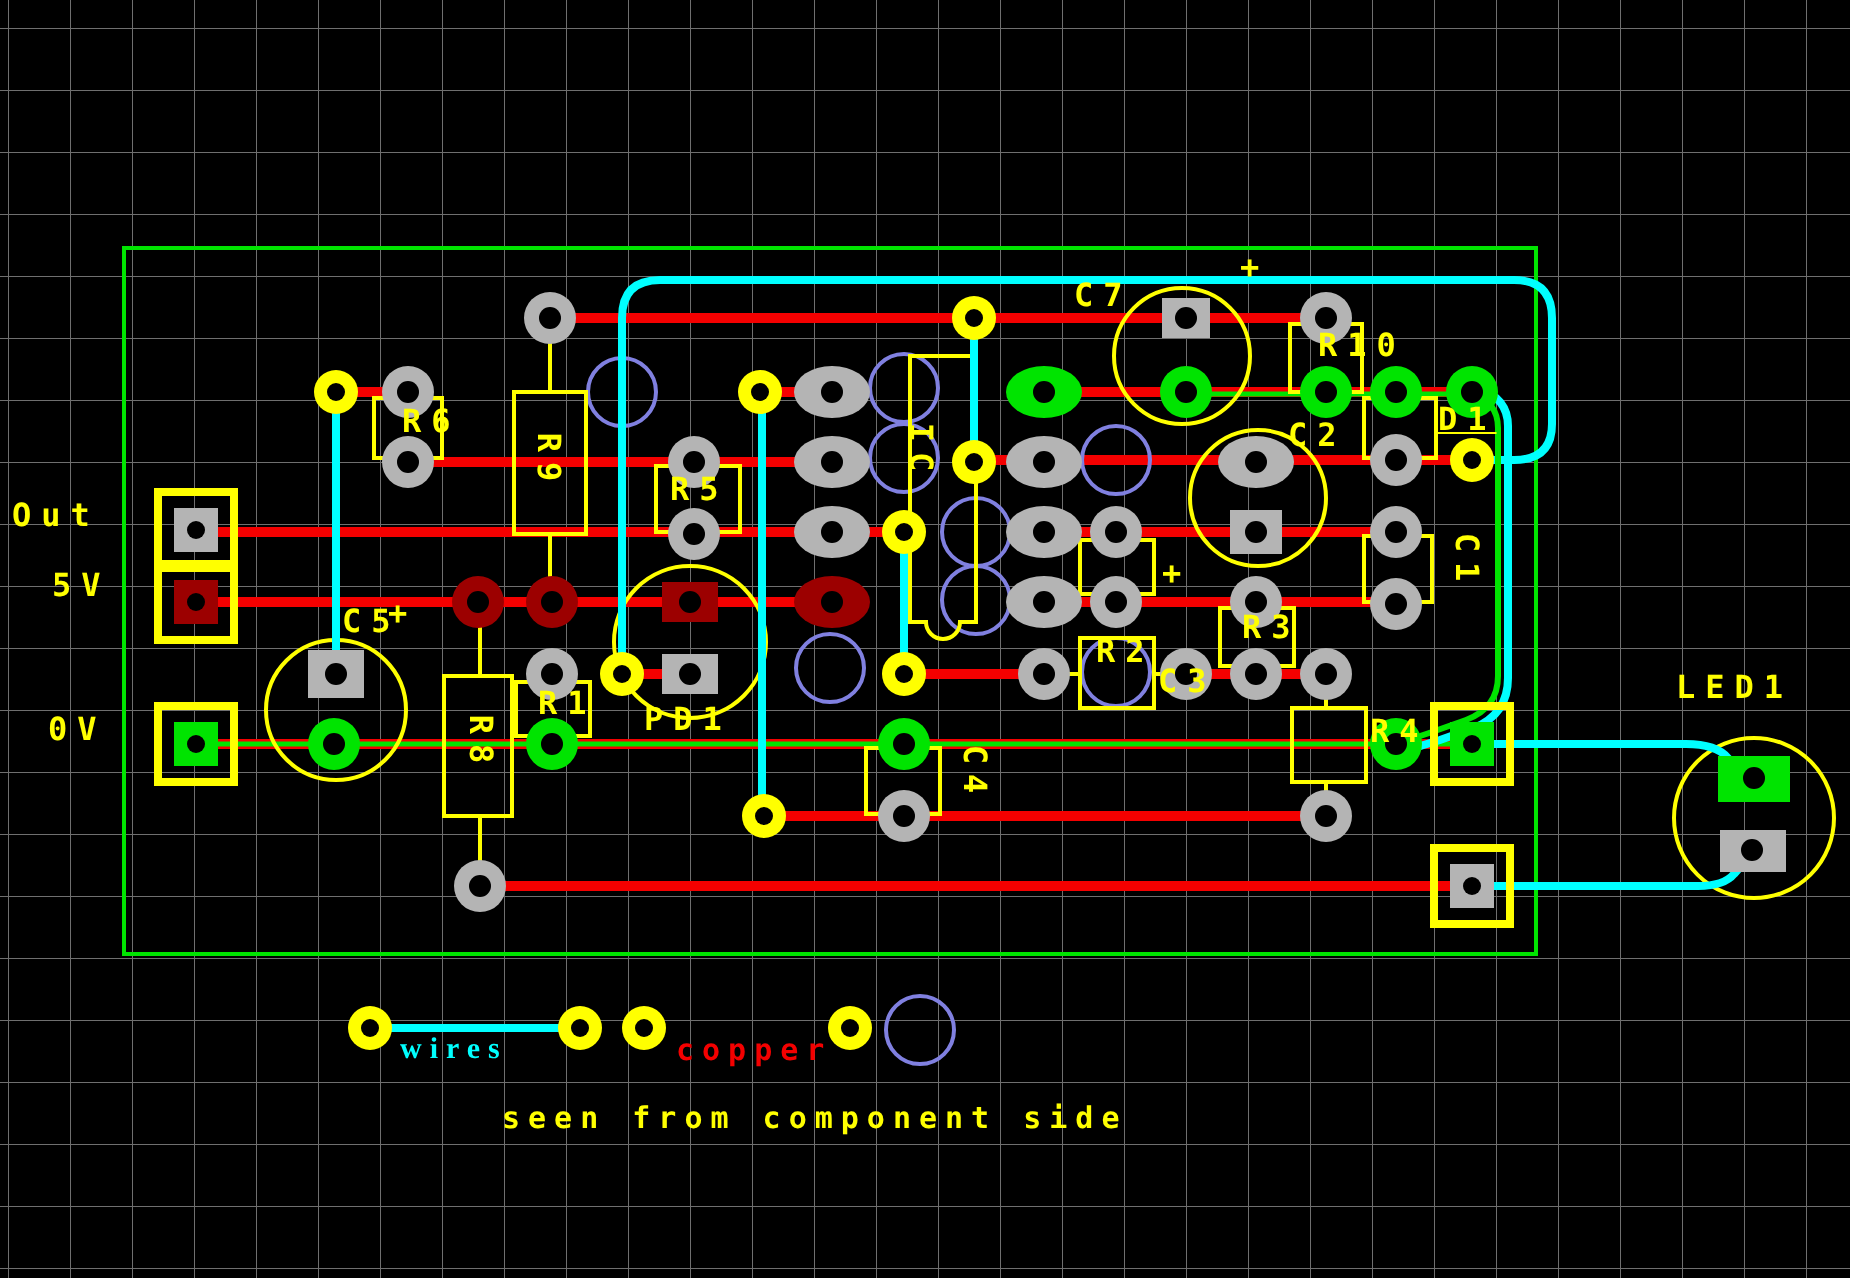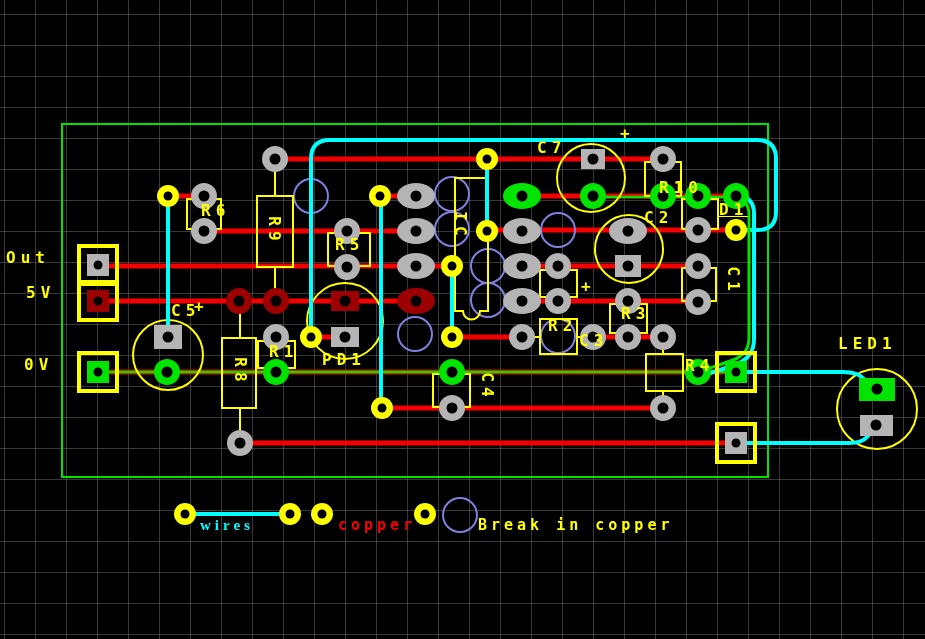--- a/index.html
+++ b/index.html
@@ -242,28 +242,28 @@
 <div class="lbl" style="left:201px;top:203px;">R6</div>
 <div class="lbl vlbl" style="left:274px;top:231px;">R9</div>
 <div class="lbl" style="left:335px;top:237px;">R5</div>
 <div class="lbl vlbl" style="left:240px;top:372px;">R8</div>
 <div class="lbl" style="left:269px;top:344px;">R1</div>
 <div class="lbl" style="left:322px;top:352px;">PD1</div>
 <div class="lbl vlbl" style="left:460px;top:226px;">IC</div>
 <div class="lbl" style="left:537px;top:140px;">C7</div>
 <div class="lbl" style="left:620px;top:126px;">+</div>
 <div class="lbl" style="left:644px;top:210px;">C2</div>
-<div class="lbl" style="left:659px;top:165px;margin-top:15px;">R10</div>
+<div class="lbl" style="left:659px;top:165px;">R10</div>
 <div class="lbl" style="left:719px;top:202px;text-decoration:underline;">D1</div>
 <div class="lbl vlbl" style="left:733px;top:281px;">C1</div>
 <div class="lbl" style="left:548px;top:271px;margin-top:47px;">R2</div>
 <div class="lbl" style="left:581px;top:279px;">+</div>
 <div class="lbl" style="left:621px;top:306px;">R3</div>
 <div class="lbl" style="left:563px;top:333px;padding-left:16px;">C3</div>
 <div class="lbl" style="left:649px;top:358px;margin-left:36px;">R4</div>
 <div class="lbl vlbl" style="left:487px;top:387px;">C4</div>
 <div class="lbl" style="left:838px;top:336px;">LED1</div>
 
 <div class="lbl small cyan" style="left:200px;top:518px;font-family:Liberation Serif, serif;">wires</div>
 <div class="lbl small red" style="left:338px;top:518px;text-align:center;">copper</div>
-<div class="lbl small" style="left:478px;top:518px;">Break in copper</div>
+<div class="lbl small" style="left:251px;top:552px;">seen from component side</div>
 
 </div>
 
 </body></html>

